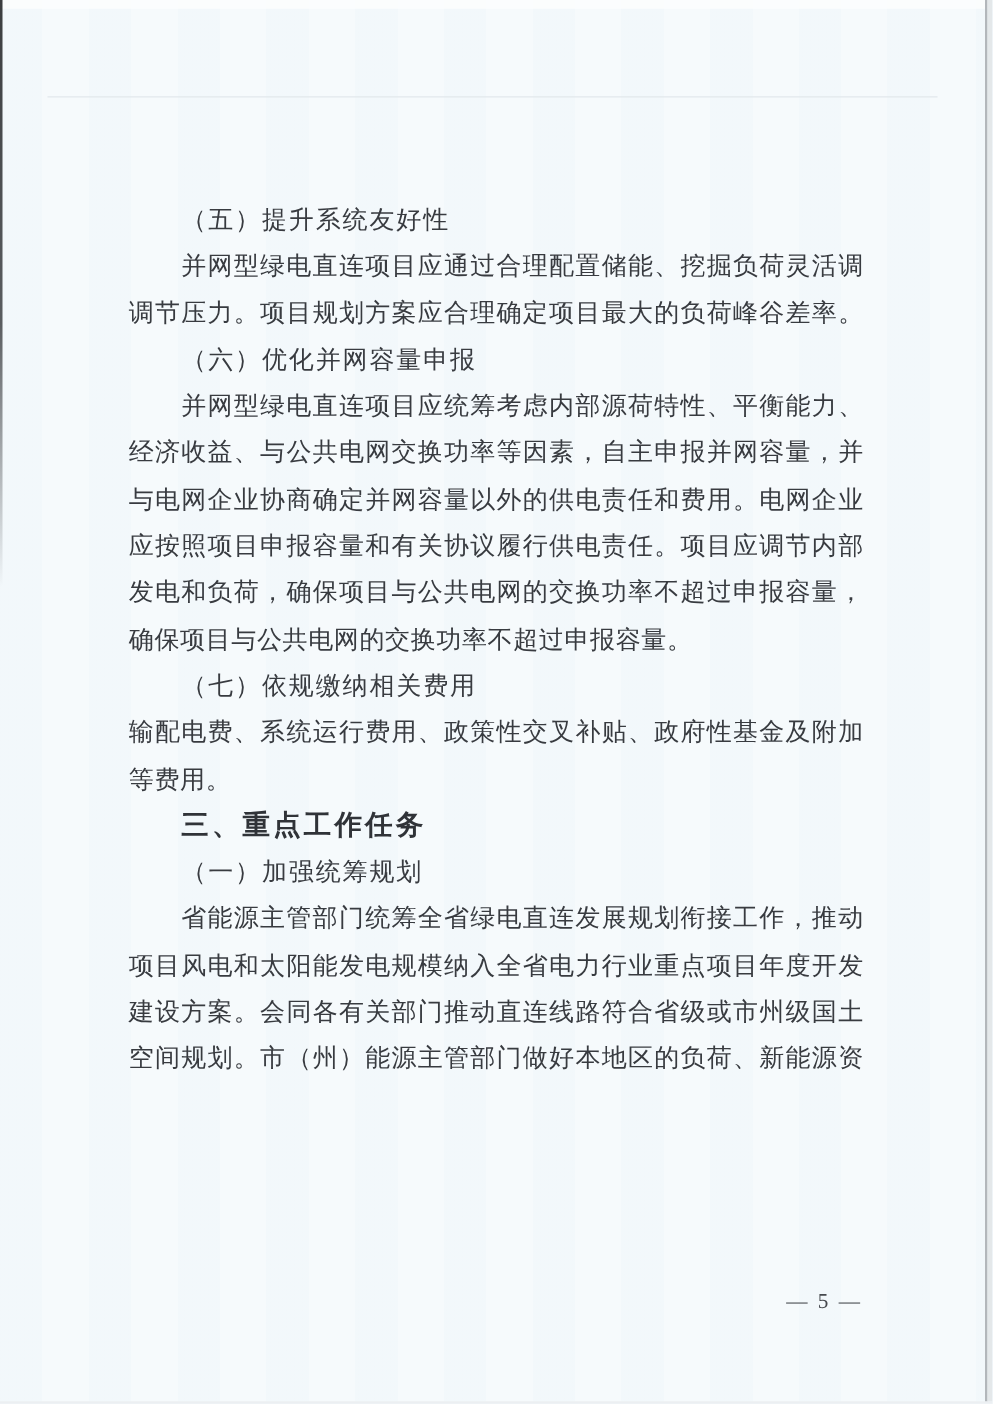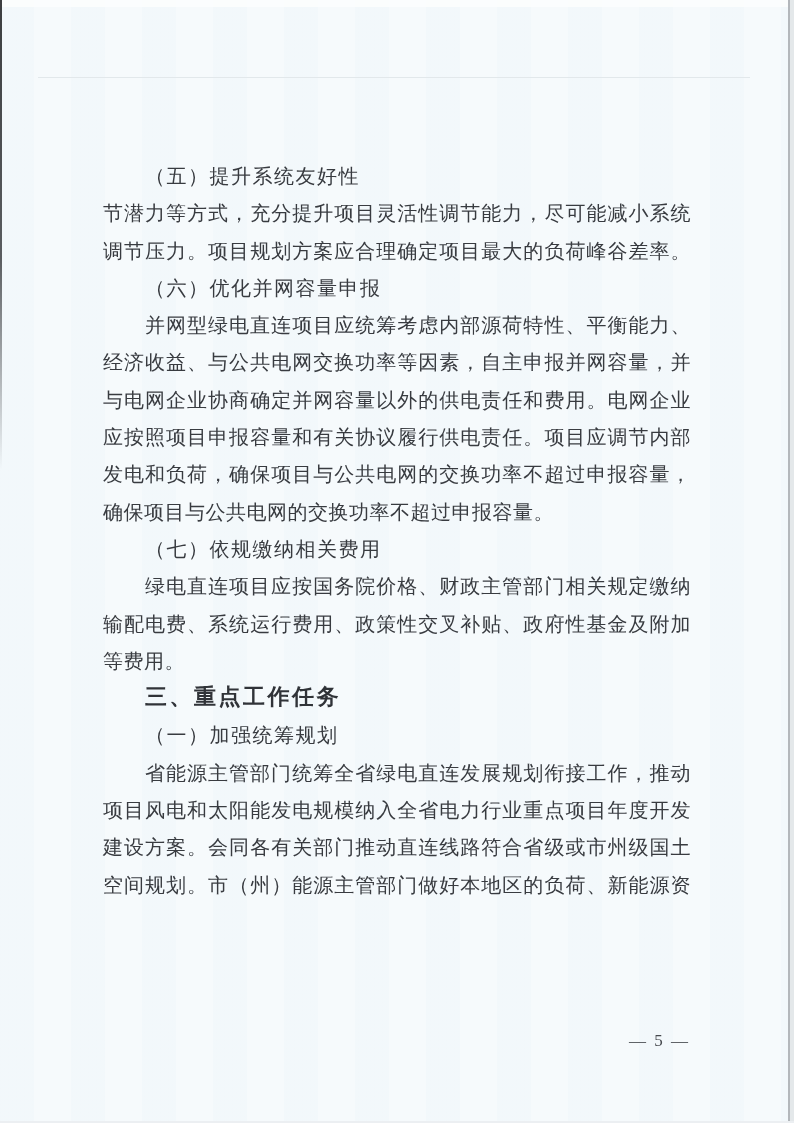--- a/index.html
+++ b/index.html
@@ -80,31 +80,30 @@
 
 <div class="page">
   <div class="top-white-band"></div>
   <div class="scan-top-line"></div>
   <div class="edge-left"></div>
   <div class="edge-right-line"></div>
   <div class="edge-right-outer"></div>
 
   <div class="content">
       <div class="line indent kai">（五）提升系统友好性</div>
-      <div class="line body fill">节潜力等方式，充分提升项目灵活性调节能力，尽可能减小系统</div>
+      <div class="line body indent fill">并网型绿电直连项目应通过合理配置储能、挖掘负荷灵活调</div>
       <div class="line body fill">调节压力。项目规划方案应合理确定项目最大的负荷峰谷差率。</div>
       <div class="line indent kai">（六）优化并网容量申报</div>
       <div class="line body indent fill">并网型绿电直连项目应统筹考虑内部源荷特性、平衡能力、</div>
       <div class="line body fill">经济收益、与公共电网交换功率等因素，自主申报并网容量，并</div>
       <div class="line body fill">与电网企业协商确定并网容量以外的供电责任和费用。电网企业</div>
       <div class="line body fill">应按照项目申报容量和有关协议履行供电责任。项目应调节内部</div>
       <div class="line body fill">发电和负荷，确保项目与公共电网的交换功率不超过申报容量，</div>
       <div class="line body">确保项目与公共电网的交换功率不超过申报容量。</div>
       <div class="line indent kai">（七）依规缴纳相关费用</div>
-      <div class="line body indent fill">绿电直连项目应按国务院价格、财政主管部门相关规定缴纳</div>
       <div class="line body fill">输配电费、系统运行费用、政策性交叉补贴、政府性基金及附加</div>
       <div class="line body">等费用。</div>
       <div class="line indent bold-heading">三、重点工作任务</div>
       <div class="line indent kai">（一）加强统筹规划</div>
       <div class="line body indent fill">省能源主管部门统筹全省绿电直连发展规划衔接工作，推动</div>
       <div class="line body fill">项目风电和太阳能发电规模纳入全省电力行业重点项目年度开发</div>
       <div class="line body fill">建设方案。会同各有关部门推动直连线路符合省级或市州级国土</div>
       <div class="line body fill">空间规划。市（州）能源主管部门做好本地区的负荷、新能源资</div>
     </div>
 

